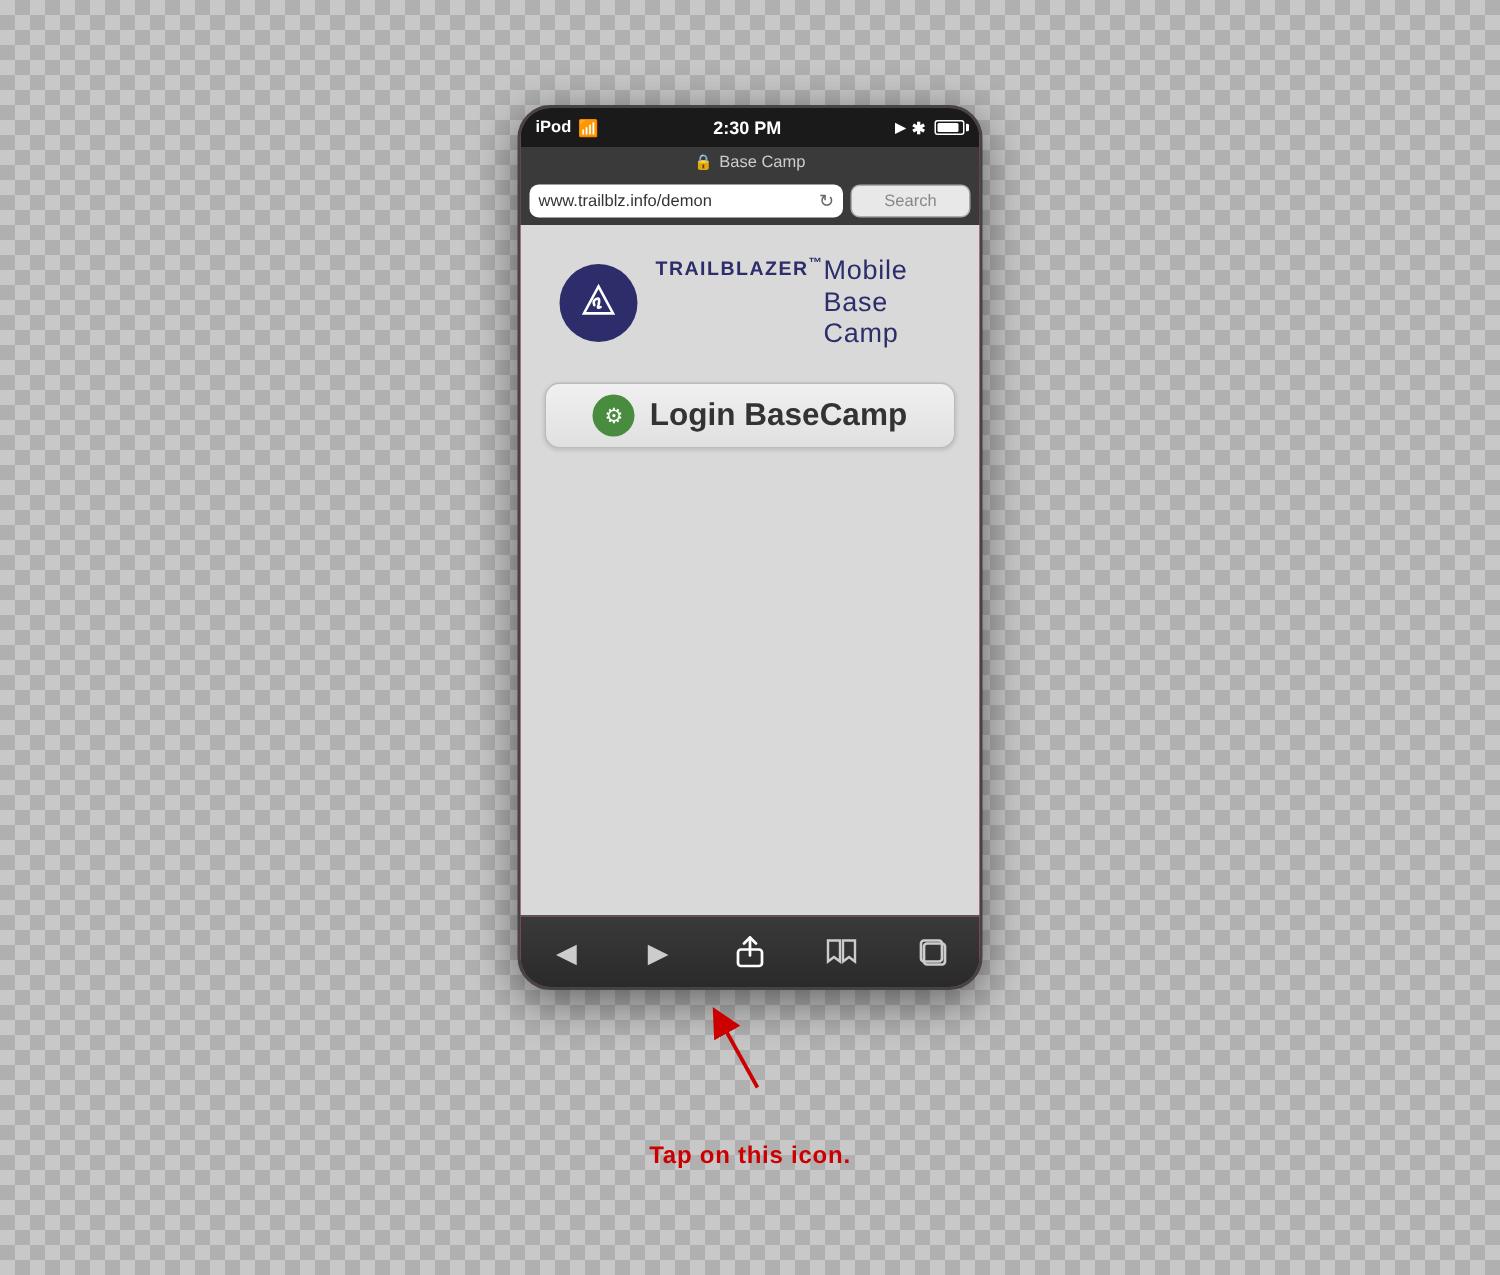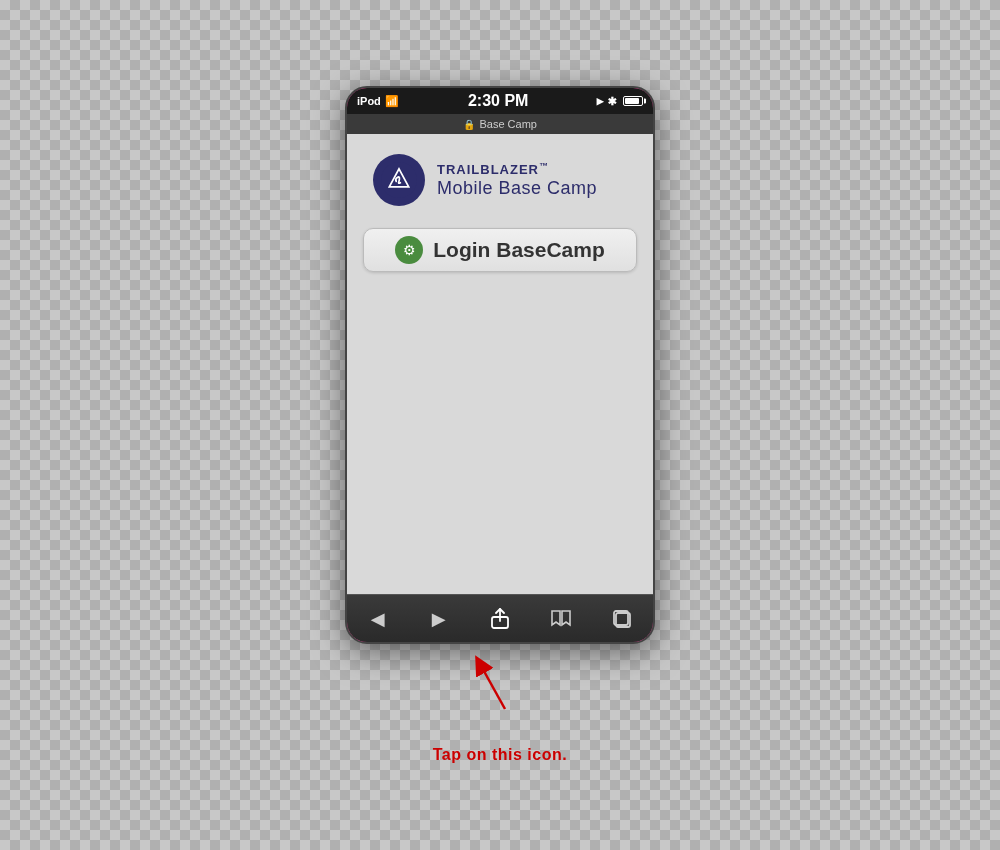--- a/index.html
+++ b/index.html
@@ -46,21 +46,21 @@
       font-size: 11px;
       font-weight: 600;
       height: 26px;
     }
     .status-left {
       display: flex;
       align-items: center;
       gap: 5px;
     }
     .status-center {
-      font-size: 16px;
+      font-size: 12px;
       font-weight: 600;
     }
     .status-right {
       display: flex;
       align-items: center;
       gap: 4px;
       font-size: 10px;
     }
     .battery-icon {
       display: inline-block;
@@ -175,21 +175,21 @@
       border-radius: 50%;
       background: #2d2d6b;
       display: flex;
       align-items: center;
       justify-content: center;
       flex-shrink: 0;
     }
 
     .app-title {
       display: flex;
-      flex-direction: column;
+      flex-direction: row;
     }
     .app-name {
       font-size: 13px;
       font-weight: 700;
       color: #2d2d6b;
       letter-spacing: 1px;
       text-transform: uppercase;
     }
     .app-sup {
       font-size: 9px;
@@ -332,20 +332,27 @@
           <span class="battery-fill"></span>
         </span>
       </div>
     </div>
 
     <div class="browser-chrome">
       <div class="title-bar">
         <span class="lock-icon">🔒</span>
         <span>Base Camp</span>
       </div>
+      <div class="url-bar">
+        <div class="url-input">
+          <span class="url-text">www.trailblz.info/demon</span>
+          <span class="refresh-btn">↻</span>
+        </div>
+        <div class="search-input">Search</div>
+      </div>
     </div>
 
     <div class="page-content">
 
       <div class="app-header">
         <div class="app-logo">
 
           <svg class="logo-svg" viewBox="0 0 52 52" xmlns="http://www.w3.org/2000/svg">
             <circle cx="26" cy="26" r="26" fill="#2d2d6b"></circle>
 

